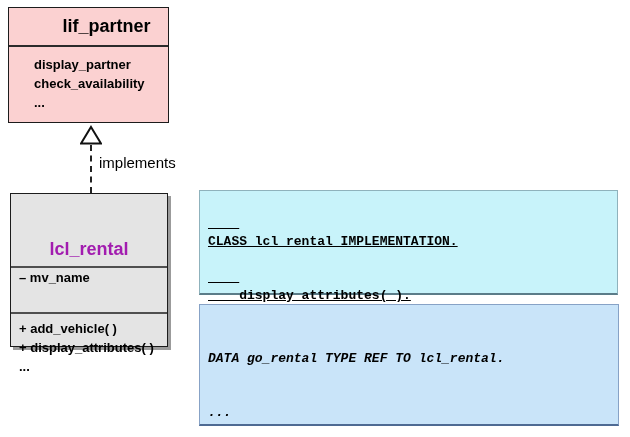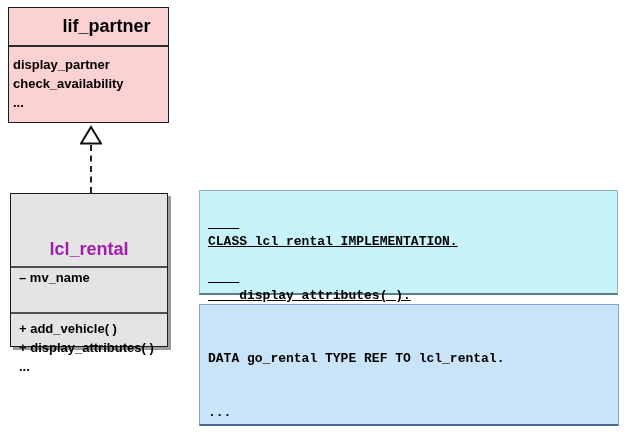--- a/index.html
+++ b/index.html
@@ -11,21 +11,21 @@
   .iface{
     position:absolute;left:8px;top:7px;width:161px;height:116px;
     background:var(--interface-fill,#fbd1d1);
     border:1.5px solid #1c1c1c;box-sizing:border-box;
   }
   .iface-hdr{
     height:37px;border-bottom:2px solid #2b2b2b;
     display:flex;align-items:center;justify-content:center;
     font-weight:bold;font-size:18px;color:#000;padding-left:36px;
   }
-  .iface-body{padding:8px 0 0 4px;font-weight:bold;font-size:13px;line-height:19px;color:#000;}
+  .iface-body{padding:8px 0 0 25px;font-weight:bold;font-size:13px;line-height:19px;color:#000;}
   
   .tri{position:absolute;left:80px;top:125px;}
   .dash{position:absolute;left:90px;top:145px;height:48px;width:0;border-left:2px dashed #222;}
   .impl-label{position:absolute;left:99px;top:154px;font-size:15px;color:#000;}
   
   .cls{
     position:absolute;left:10px;top:193px;width:158px;height:154px;
     background:var(--class-fill,#e4e4e4);
     border:1.5px solid #1c1c1c;box-sizing:border-box;
     box-shadow:3px 3px 0 #9b9b9b;
@@ -49,40 +49,42 @@
     background:var(--impl-code-fill,#c8f3fa);
     border:1px solid #8fb2bc;border-bottom:2px solid #5b7c88;
     padding:6px 0 0 8px;
     text-decoration:underline;
   }
   .code-usage{
     left:199px;top:304px;width:420px;height:122px;
     background:var(--usage-code-fill,#c9e4f9);
     border:1px solid #87a2c6;border-bottom:2px solid #4e6a93;
     padding:9px 0 16px 8px;
+    font-style:italic;
   }
 </style>
 </head>
 <body>
 
 <div class="stage">
 
   <div class="iface">
     <div class="iface-hdr">lif_partner</div>
     <div class="iface-body">
       <div>display_partner</div>
       <div>check_availability</div>
       <div>...</div>
     </div>
   </div>
 
   <svg class="tri" width="22" height="20">
     <polygon points="11,2 21,18.5 1,18.5" fill="#ffffff" stroke="#111111" stroke-width="2"></polygon>
   </svg>
   <div class="dash"></div>
+  <div class="impl-label">implements</div>
 
   <div class="cls">
     <div class="cls-hdr">lcl_rental</div>
     <div class="cls-attrs">
       <div>– mv_name</div>
     </div>
     <div class="cls-methods">
       <div>+ add_vehicle( )</div>
       <div>+ display_attributes( )</div>
       <div>...</div>

